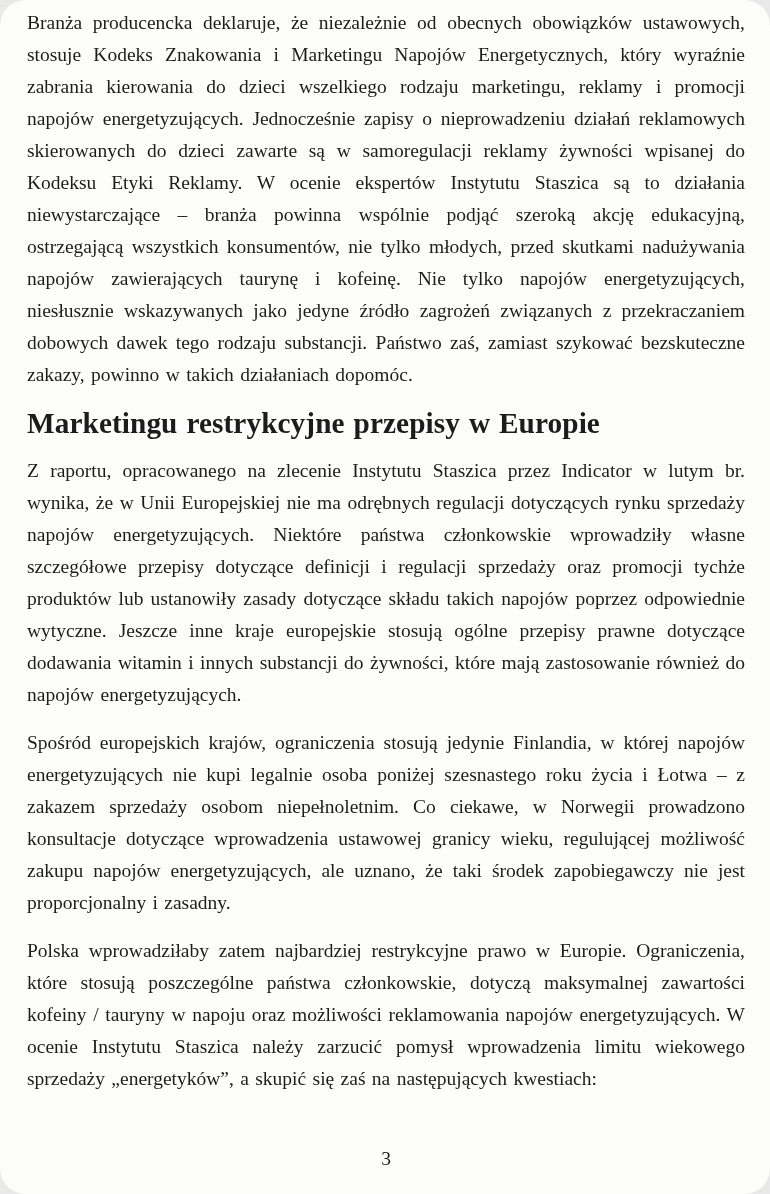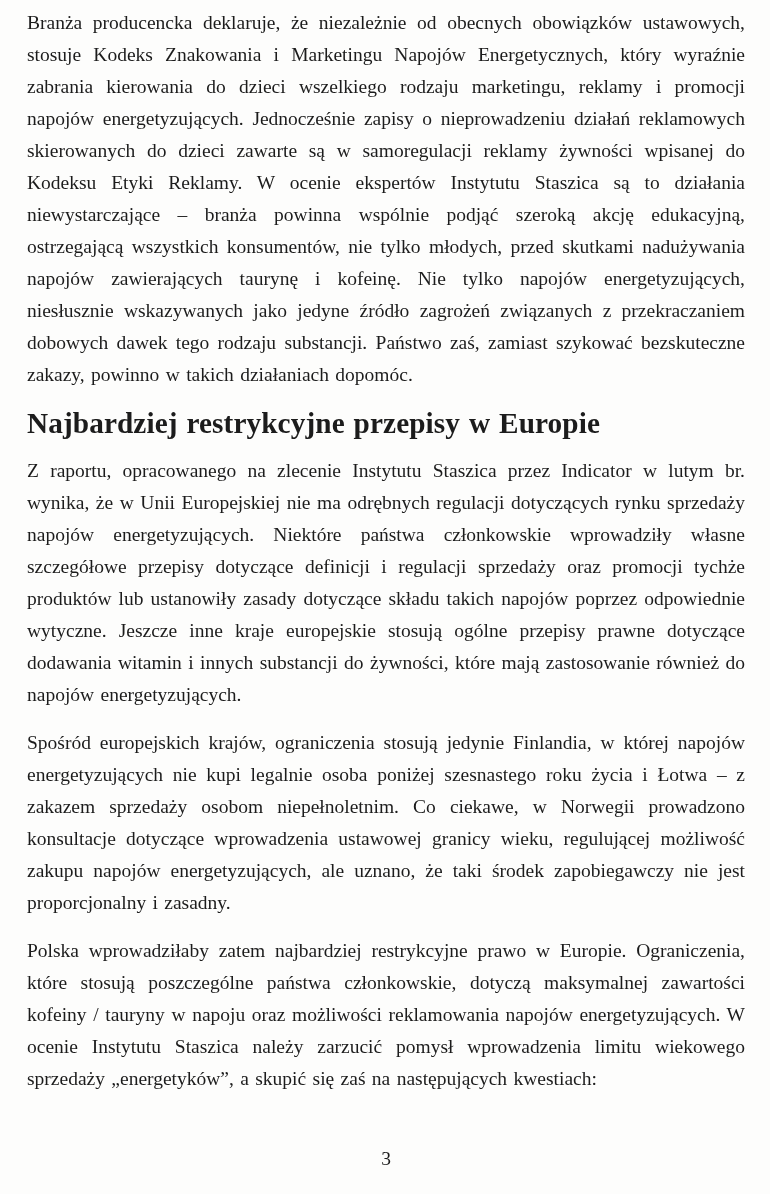--- a/index.html
+++ b/index.html
@@ -1,15 +1,15 @@
 <!DOCTYPE html>
 <html lang="pl"><head>
 <meta charset="utf-8">
 <style>
-  * { margin: 0; padding: 0; box-sizing: border-box; }
+  * { margin: 0; padding: 0; box-sizing: border-box; border-radius: 25px; }
   html, body { background: #e9e9e9; }
   .page {
     position: relative;
     width: 770px;
     height: 1194px;
     margin: 0 auto;
     background: #fdfdfc;
     padding: 7px 25px 0 27px;
     overflow: hidden;
     font-family: "Liberation Serif", "DejaVu Serif", serif;
@@ -33,21 +33,21 @@
     word-spacing: 0;
   }
 </style>
 </head>
 <body>
 
 <div class="page">
 
   <p class="para">Branża producencka deklaruje, że niezależnie od obecnych obowiązków ustawowych, stosuje Kodeks Znakowania i Marketingu Napojów Energetycznych, który wyraźnie zabrania kierowania do dzieci wszelkiego rodzaju marketingu, reklamy i promocji napojów energetyzujących. Jednocześnie zapisy o nieprowadzeniu działań reklamowych skierowanych do dzieci zawarte są w samoregulacji reklamy żywności wpisanej do Kodeksu Etyki Reklamy. W ocenie ekspertów Instytutu Staszica są to działania niewystarczające – branża powinna wspólnie podjąć szeroką akcję edukacyjną, ostrzegającą wszystkich konsumentów, nie tylko młodych, przed skutkami nadużywania napojów zawierających taurynę i kofeinę. Nie tylko napojów energetyzujących, niesłusznie wskazywanych jako jedyne źródło zagrożeń związanych z przekraczaniem dobowych dawek tego rodzaju substancji. Państwo zaś, zamiast szykować bezskuteczne zakazy, powinno w takich działaniach dopomóc.</p>
 
-  <h2 class="heading">Najbardziej restrykcyjne przepisy w Europie</h2>
+  <h2 class="heading">Marketingu restrykcyjne przepisy w Europie</h2>
 
   <p class="para"><span>Z raportu, opracowanego na zlecenie Instytutu Staszica przez Indicator w lutym br. wynika, że </span><span class="bold-run">w Unii Europejskiej nie ma odrębnych regulacji dotyczących rynku sprzedaży napojów energetyzujących.</span><span> Niektóre państwa członkowskie wprowadziły własne szczegółowe przepisy dotyczące definicji i regulacji sprzedaży oraz promocji tychże produktów lub ustanowiły zasady dotyczące składu takich napojów poprzez odpowiednie wytyczne. Jeszcze inne kraje europejskie stosują ogólne przepisy prawne dotyczące dodawania witamin i innych substancji do żywności, które mają zastosowanie również do napojów energetyzujących.</span></p>
 
   <p class="para">Spośród europejskich krajów, ograniczenia stosują jedynie Finlandia, w której napojów energetyzujących nie kupi legalnie osoba poniżej szesnastego roku życia i Łotwa – z zakazem sprzedaży osobom niepełnoletnim. Co ciekawe, w Norwegii prowadzono konsultacje dotyczące wprowadzenia ustawowej granicy wieku, regulującej możliwość zakupu napojów energetyzujących, ale uznano, że taki środek zapobiegawczy nie jest proporcjonalny i zasadny.</p>
 
   <p class="para"><span class="bold-run">Polska wprowadziłaby zatem najbardziej restrykcyjne prawo w Europie.</span><span> Ograniczenia, które stosują poszczególne państwa członkowskie, dotyczą maksymalnej zawartości kofeiny / tauryny w napoju oraz możliwości reklamowania napojów energetyzujących. W ocenie Instytutu Staszica należy zarzucić pomysł wprowadzenia limitu wiekowego sprzedaży „energetyków”, a skupić się zaś na następujących kwestiach:</span></p>
 
   <div class="page-number">3</div>
 
 </div>

